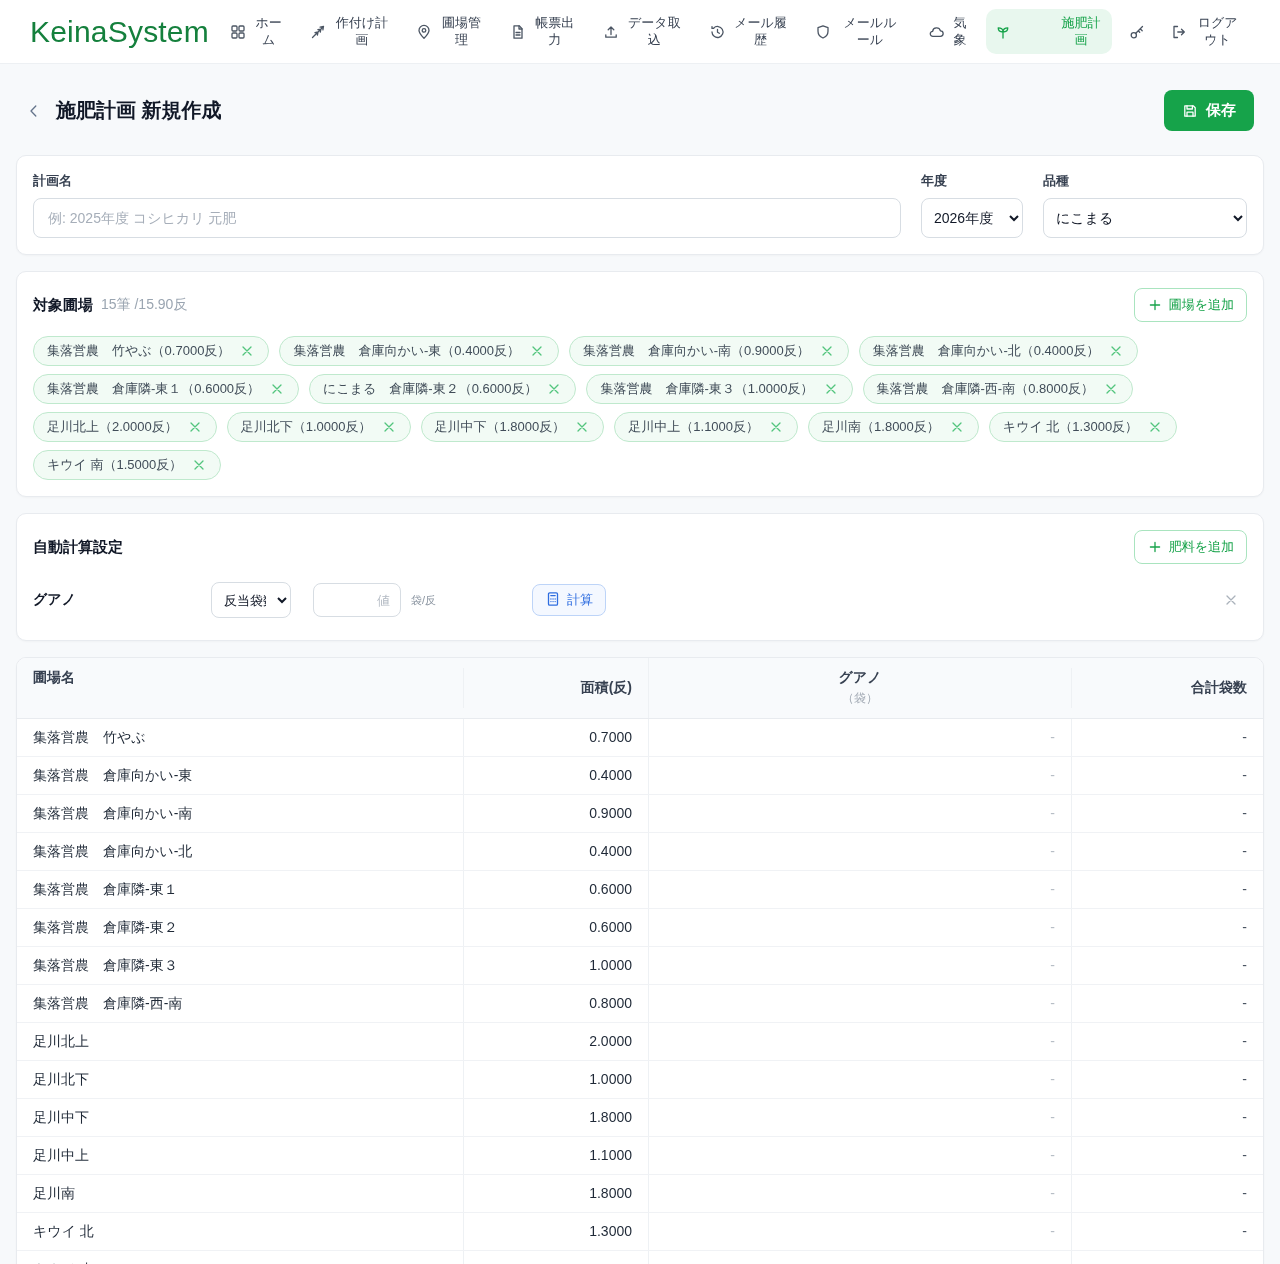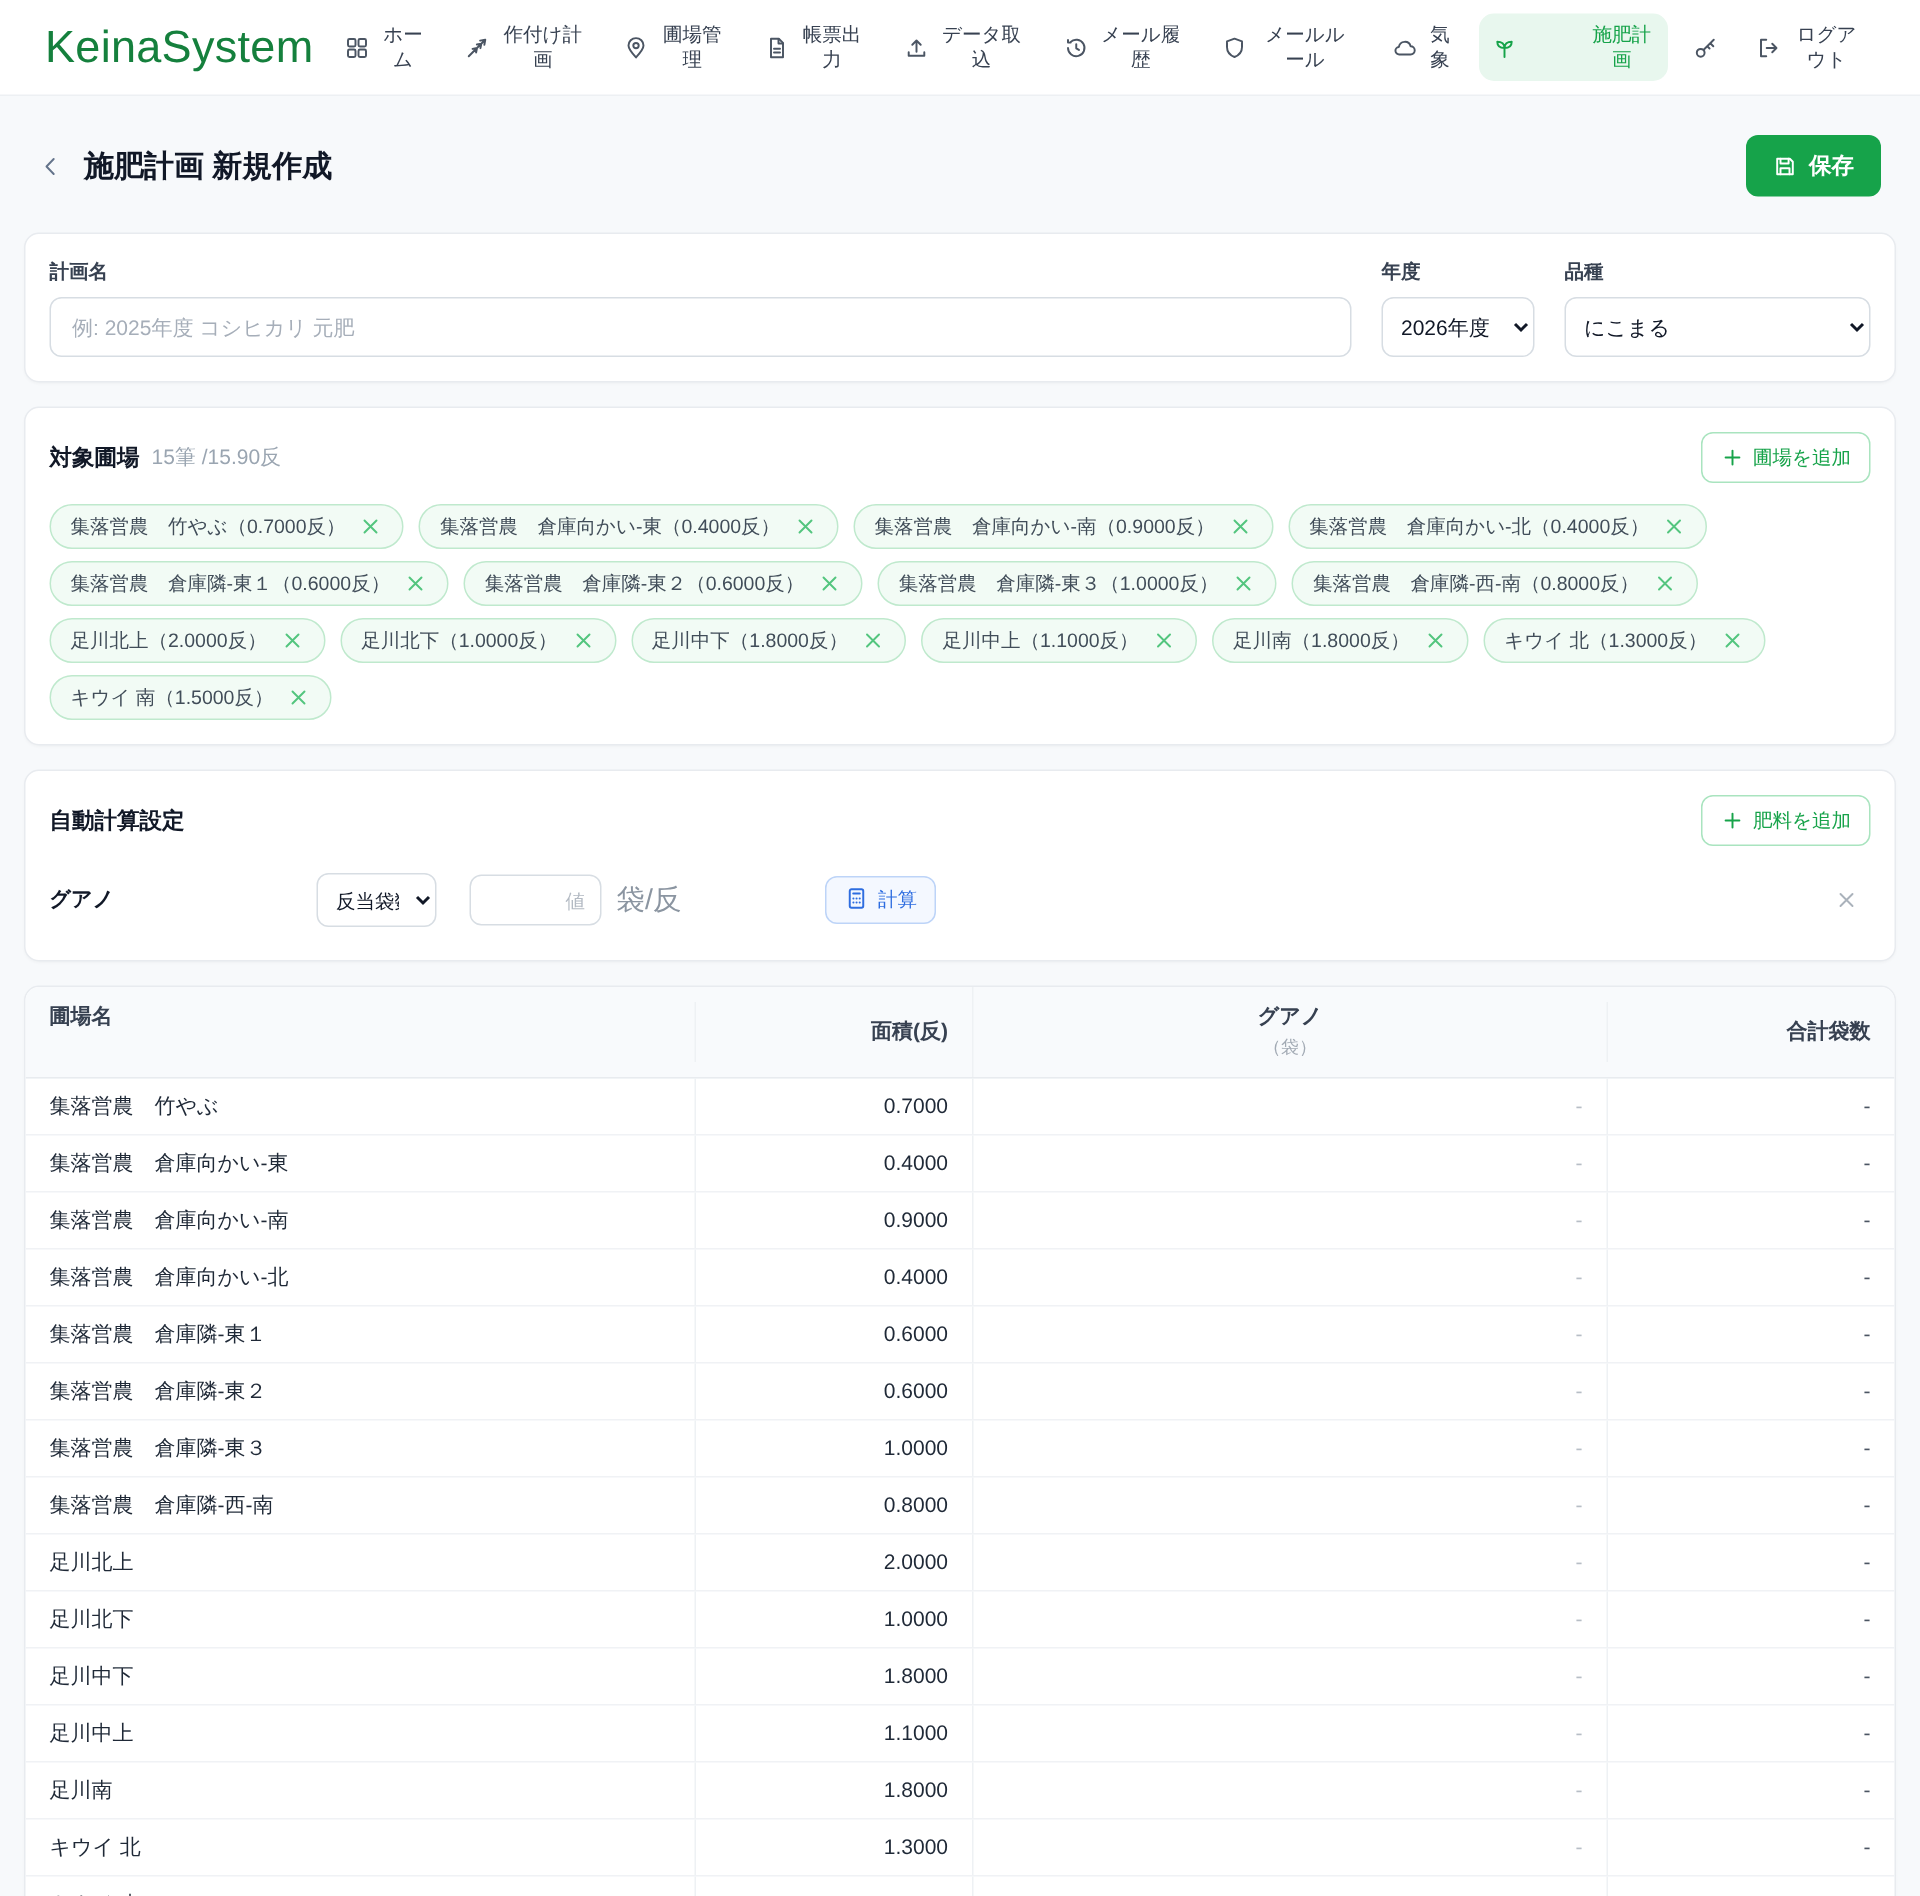--- a/index.html
+++ b/index.html
@@ -98,21 +98,21 @@
 
   
   .fert-row { display: flex; align-items: center; margin-top: 18px; padding-bottom: 6px; }
   .fert-name { font-size: 14px; font-weight: 700; color: #111827; width: 178px; }
   .select.method { width: 80px; }
   .value-input {
     width: 88px; height: 34px; border: 1px solid #d7dde3; border-radius: 8px;
     padding: 0 10px; font-size: 13px; text-align: right; font-family: inherit;
   }
   .value-input::placeholder { color: #b3bac3; }
-  .fert-unit { font-size: 19px; color: #8b95a1; margin: 0 0 0 10px; }
+  .fert-unit { font-size: 11px; color: #8b95a1; margin: 0 0 0 10px; }
   .calc-btn {
     display: inline-flex; align-items: flex-start; gap: 6px; margin-left: 96px;
     background: #f4f8ff; color: #2e6de0; border: 1px solid #bdd4f8;
     border-radius: 8px; padding: 6px 12px; font-size: 13px; cursor: pointer;
     font-family: inherit;
   }
   .fert-x { margin-left: auto; color: #aab2bb; cursor: pointer; display: flex; padding-right: 8px; }
 
   
   .table-card { background:#fff; border:1px solid #e8ebef; border-radius:10px; overflow:hidden; box-shadow:0 1px 2px rgba(16,24,40,.03); }
@@ -322,21 +322,21 @@
   </span>
         <span class="chip">
     <span class="chip-label">集落営農　倉庫隣-東１（0.6000反）</span>
     <span class="chip-x">
             <svg width="16" height="16" viewBox="0 0 16 16" fill="none" stroke="currentColor" stroke-width="1.3" stroke-linecap="round" stroke-linejoin="round">
               <path d="M4 4l8 8M12 4l-8 8"></path>
             </svg>
           </span>
   </span>
         <span class="chip">
-    <span class="chip-label">集落営農　倉庫隣-東２（0.6000反）</span>
+    <span class="chip-label">にこまる　倉庫隣-東２（0.6000反）</span>
     <span class="chip-x">
             <svg width="16" height="16" viewBox="0 0 16 16" fill="none" stroke="currentColor" stroke-width="1.3" stroke-linecap="round" stroke-linejoin="round">
               <path d="M4 4l8 8M12 4l-8 8"></path>
             </svg>
           </span>
   </span>
         <span class="chip">
     <span class="chip-label">集落営農　倉庫隣-東３（1.0000反）</span>
     <span class="chip-x">
             <svg width="16" height="16" viewBox="0 0 16 16" fill="none" stroke="currentColor" stroke-width="1.3" stroke-linecap="round" stroke-linejoin="round">

